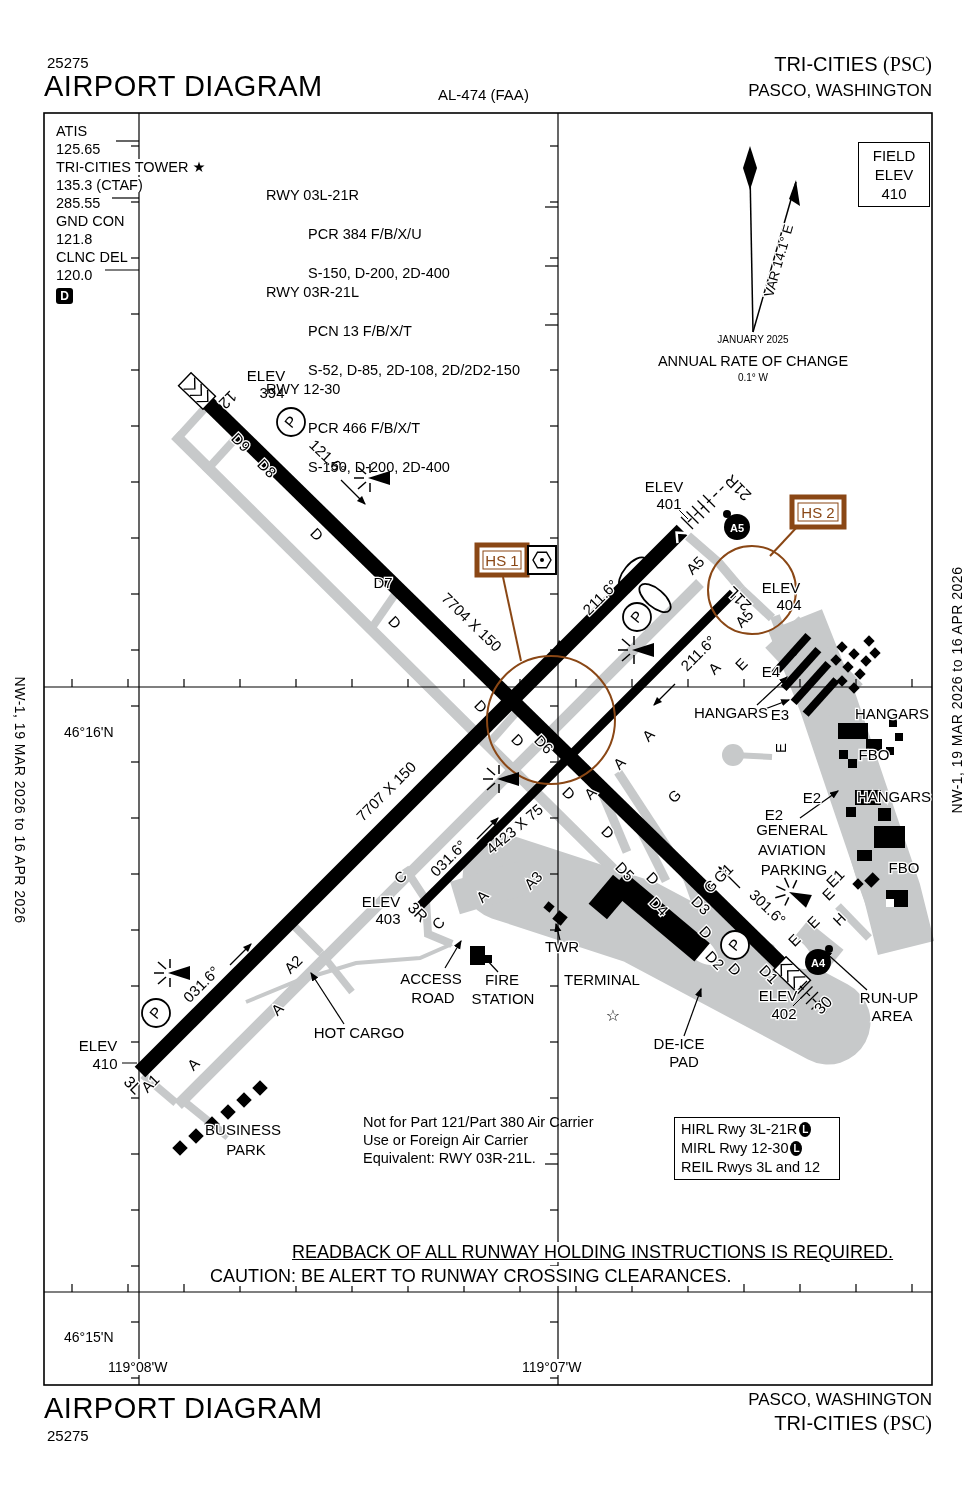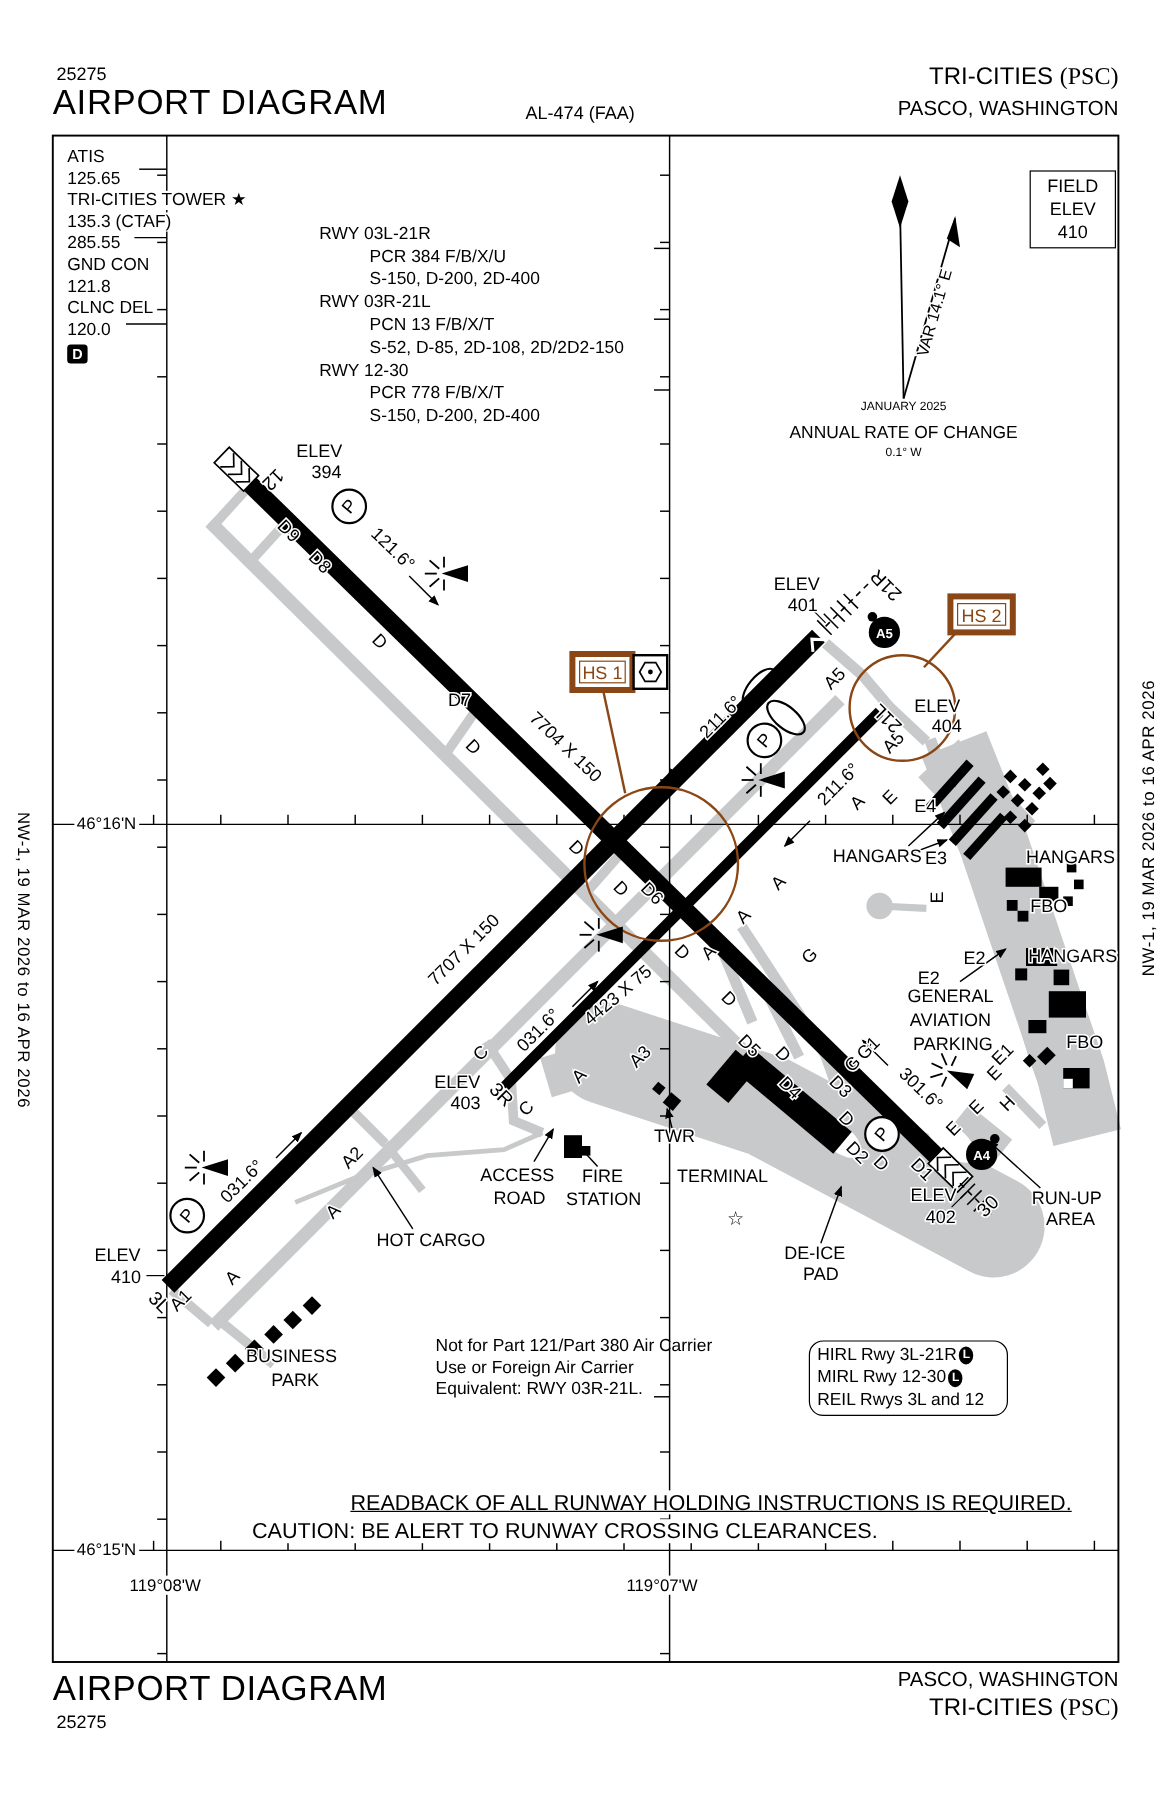--- a/index.html
+++ b/index.html
@@ -7,31 +7,31 @@
        font-family:"Liberation Sans",sans-serif;overflow:hidden;}
   #map{position:absolute;left:0;top:0;z-index:1;}
   .txt{position:absolute;z-index:5;white-space:nowrap;}
   .bgw{background:#fff;padding:0 2px;}
   .title{font-size:29px;letter-spacing:.5px;}
   .small{font-size:15px;}
   .serif{font-family:"Liberation Serif",serif;}
   .commline{font-size:14.5px;line-height:18px;}
   .commline span{background:#fff;}
   .rwyline{font-size:14.5px;line-height:19px;}
-  .ind{padding-left:42px;}
+  .ind{padding-left:42px;margin-top:20px;}
   .dbox{display:inline-block;background:#000;color:#fff;font-weight:bold;font-size:12px;
         width:17px;height:16px;text-align:center;line-height:16px;border-radius:3px;}
   .loval{display:inline-block;background:#000;color:#fff;font-weight:bold;font-size:10px;
          width:12px;height:15px;text-align:center;line-height:15px;border-radius:50%;
          vertical-align:1px;margin-left:2px;}
   .febox{border:1.6px solid #000;width:70px;text-align:center;font-size:15px;line-height:19px;padding:3px 0;margin-top:22px;}
   .litbox{border:1.6px solid #000;width:152px;font-size:14.5px;line-height:19px;padding:2px 6px;background:#fff;}
   .caution{font-size:18px;}
   .vert{z-index:5;font-size:14px;letter-spacing:.5px;}
-  .gridlbl{font-size:14px;background:#fff;padding:0 2px;z-index:6;}
+  .gridlbl{font-size:14px;background:#fff;padding:0 2px;z-index:6;margin-top:46px;}
   .maplbl{font-family:"Liberation Sans",sans-serif;paint-order:stroke;stroke:#fff;stroke-width:2.6px;fill:#000;}
   text{font-family:"Liberation Sans",sans-serif;}
 </style>
 </head>
 <body>
 
 <svg id="map" width="978" height="1500" viewBox="0 0 978 1500">
   <defs>
     <marker id="ah" markerWidth="9" markerHeight="8" refX="6.5" refY="3" orient="auto">
       <path d="M0,0 L7.5,3 L0,6 Z" fill="#000"></path>
@@ -535,21 +535,21 @@
 </div>
 
 <div class="txt" style="left:266px;top:186px;">
   <div class="rwyline">RWY 03L-21R</div>
   <div class="rwyline ind">PCR 384 F/B/X/U</div>
   <div class="rwyline ind">S-150, D-200, 2D-400</div>
   <div class="rwyline">RWY 03R-21L</div>
   <div class="rwyline ind">PCN 13 F/B/X/T</div>
   <div class="rwyline ind">S-52, D-85, 2D-108, 2D/2D2-150</div>
   <div class="rwyline">RWY 12-30</div>
-  <div class="rwyline ind">PCR 778 F/B/X/T</div>
+  <div class="rwyline ind">PCR 466 F/B/X/T</div>
   <div class="rwyline ind">S-150, D-200, 2D-400</div>
 </div>
 
 <div class="txt febox" style="left:858px;top:120px;">
   <div>FIELD</div>
   <div>ELEV</div>
   <div>410</div>
 </div>
 
 <div class="txt" style="left:753px;top:334px;font-size:10px;text-align:center;transform:translateX(-50%);">JANUARY 2025</div>
@@ -560,21 +560,21 @@
 <div class="txt gridlbl" style="left:62px;top:1283px;">46°15'N</div>
 <div class="txt gridlbl" style="left:106px;top:1313px;">119°08'W</div>
 <div class="txt gridlbl" style="left:520px;top:1313px;">119°07'W</div>
 
 <div class="txt" style="left:363px;top:1113px;font-size:14.5px;line-height:18px;">
   <div>Not for Part 121/Part 380 Air Carrier</div>
   <div>Use or Foreign Air Carrier</div>
   <div>Equivalent: RWY 03R-21L.</div>
 </div>
 
-<div class="txt litbox" style="left:674px;top:1117px;border-radius:12px;">
+<div class="txt litbox" style="left:674px;top:1117px;">
   <div><span>HIRL Rwy 3L-21R</span><span class="loval">L</span></div>
   <div><span>MIRL Rwy 12-30</span><span class="loval">L</span></div>
   <div><span>REIL Rwys 3L and 12</span></div>
 </div>
 
 <div class="txt caution" style="left:208px;top:1266px;"><span class="bgw">CAUTION: BE ALERT TO RUNWAY CROSSING CLEARANCES.</span></div>
 <div class="txt caution" style="left:290px;top:1242px;"><span class="bgw" style="text-decoration:underline;">READBACK OF ALL RUNWAY HOLDING INSTRUCTIONS IS REQUIRED.</span></div>
 
 <div class="txt title" style="left:44px;top:1392px;">AIRPORT DIAGRAM</div>
 <div class="txt small" style="left:47px;top:1427px;">25275</div>

